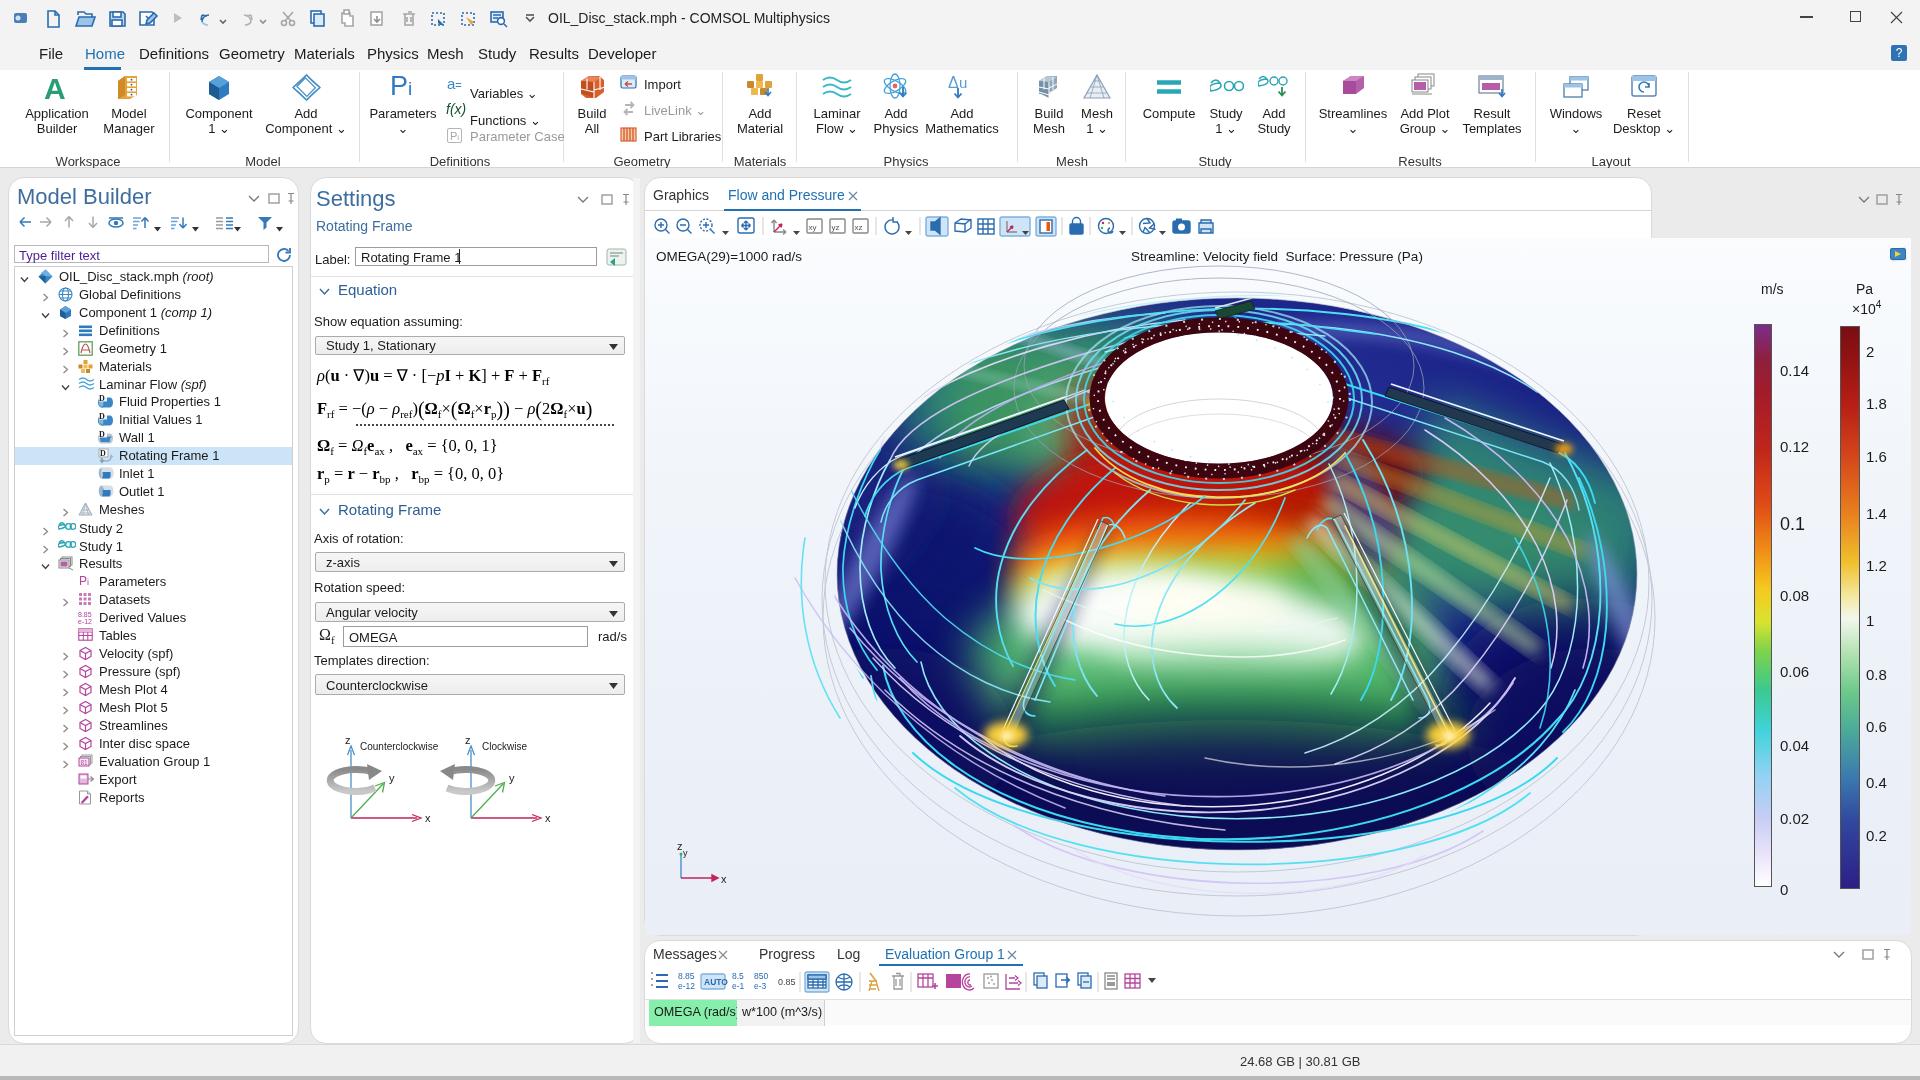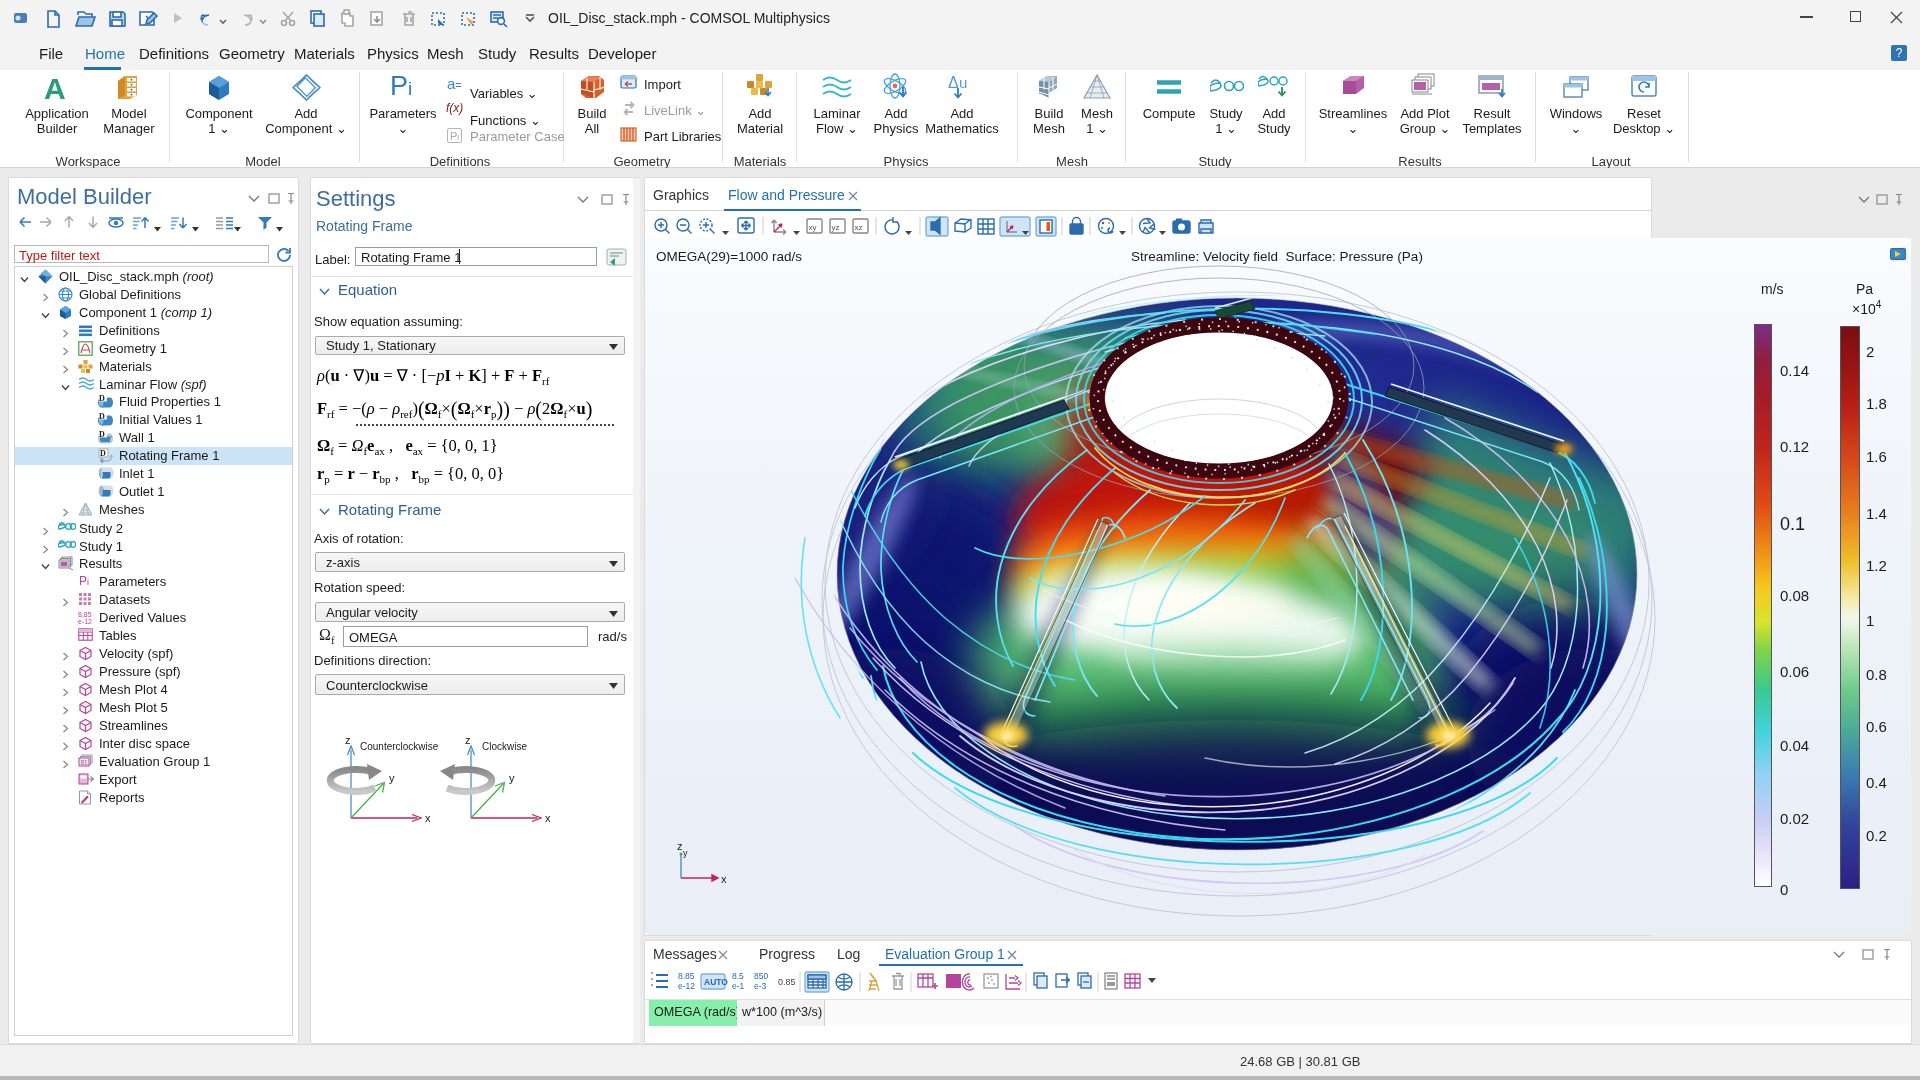--- a/index.html
+++ b/index.html
@@ -7,21 +7,21 @@
   body { font-family:"Liberation Sans", sans-serif; font-size:13px; color:#1b1b1b; background:#e9e9e9; position:relative; }
   .abs { position:absolute; }
   
   #titlebar { left:0; top:0; width:1920px; height:36px; background:#f3f3f3; }
   #menubar  { left:0; top:36px; width:1920px; height:34px; background:#f3f3f3; }
   #ribbon   { left:0; top:70px; width:1920px; height:98px; background:#ffffff; border-bottom:1px solid #d5d5d5; }
   #workarea { left:0; top:168px; width:1920px; height:876px; background:#ebebeb; }
   #statusbar{ left:0; top:1044px; width:1920px; height:32px; background:#f1f1f1; border-top:1px solid #d9d9d9; }
   #bottomedge{ left:0; top:1076px; width:1920px; height:4px; background:#b9b9b9; }
   .menu-item { position:absolute; top:9px; font-size:15px; color:#1b1b1b; }
-  .panel { position:absolute; background:#fff; border:1px solid #dadada; border-radius:1px; }
+  .panel { position:absolute; background:#fff; border:1px solid #dadada; border-radius:16px; }
   .ptitle { color:#3d6e9e; font-size:22px; }
   .gray-sep { position:absolute; top:2px; width:1px; height:90px; background:#e0e0e0; }
   .rlabel { position:absolute; top:84px; font-size:13px; color:#333; text-align:center; transform:translateX(-50%); }
   .rtext { position:absolute; font-size:13px; color:#1b1b1b; text-align:center; transform:translateX(-50%); line-height:15px; }
   .rtext { top:36px !important; }
   .trow { position:absolute; left:0; width:100%; height:18px; font-size:13px; }
   .dropdown { background:linear-gradient(#f6f6f6,#ededed); border:1px solid #ababab; border-radius:2px; font-size:13px; }
   .eq { font-family:"Liberation Serif", serif; font-size:16.5px; color:#000; }
   .eq sub { font-size:11px; }
   .bp { font-size:20px; vertical-align:-2px; }
@@ -296,21 +296,21 @@
     </svg>
   <svg class="abs" style="left:1630px;top:4px;" width="28" height="26" viewBox="0 0 28 26">
       <rect x="2" y="2" width="24" height="20" rx="2" fill="#fff" stroke="#5b87b5" stroke-width="1.5"></rect>
       <rect x="2" y="2" width="24" height="5" fill="#9dc3e6"></rect>
       <path d="M14 18 a5 5 0 1 1 5 -5 m0 -4 v4 h-4" fill="none" stroke="#2e7bbf" stroke-width="1.6"></path>
     </svg>
 
   
   <div class="abs" style="left:447px;top:5px;color:#3a87c8;font-size:15px;">a<span style="font-size:11px;">=</span></div>
   <div class="abs" style="left:470px;top:16px;text-align:center;">Variables ⌄</div>
-  <div class="abs" style="left:446px;top:31px;color:#7f1d1d;font-size:12px;font-style:italic;">f(x)</div>
+  <div class="abs" style="left:446px;top:31px;color:#14532d;font-size:14px;font-style:italic;">f(x)</div>
   <div class="abs" style="left:470px;top:43px;">Functions ⌄</div>
   <div class="abs" style="left:447px;top:58px;width:15px;height:15px;border:1px solid #b5b5b5;color:#a8a8a8;font-size:11px;text-align:center;line-height:14px;border-radius:2px;">P<span style="font-size:8px;">i</span></div>
   <div class="abs" style="left:470px;top:59px;color:#9a9a9a;">Parameter Case</div>
   
   <svg class="abs" style="left:620px;top:5px;" width="17" height="15" viewBox="0 0 17 15">
       <rect x="1" y="1" width="15" height="12" rx="1.5" fill="#ddebf7" stroke="#2b6cb0" stroke-width="1.2"></rect>
       <rect x="1" y="1" width="15" height="3.5" fill="#9dc3e6"></rect>
       <path d="M12 9 h-7 m0 0 l3 -2.5 m-3 2.5 l3 2.5" stroke="#c0504d" stroke-width="1.4" fill="none"></path>
     </svg>
   <div class="abs" style="left:644px;top:7px;">Import</div>
@@ -938,21 +938,21 @@
     <span class="abs" style="left:10px;top:2px;">Angular velocity</span>
     <svg class="abs" style="right:6px;top:8px;" width="9" height="6" viewBox="0 0 9 6">
         <path d="M0 0 L9 0 L4.5 6 Z" fill="#333"></path>
       </svg>
   </div>
   <div class="abs" style="left:8px;top:448px;font-family:'Liberation Serif',serif;font-size:16px;">Ω<sub style="font-size:11px;">f</sub></div>
   <div class="abs" style="left:32px;top:448px;width:245px;height:21px;border:1px solid #9c9c9c;background:#fff;">
     <span class="abs" style="left:5px;top:3px;">OMEGA</span>
   </div>
   <div class="abs" style="left:287px;top:451px;">rad/s</div>
-  <div class="abs" style="left:3px;top:475px;">Definitions direction:</div>
+  <div class="abs" style="left:3px;top:475px;">Templates direction:</div>
   <div class="dropdown abs" style="left:4px;top:496px;width:310px;height:21px;">
     <span class="abs" style="left:10px;top:3px;">Counterclockwise</span>
     <svg class="abs" style="right:6px;top:8px;" width="9" height="6" viewBox="0 0 9 6">
         <path d="M0 0 L9 0 L4.5 6 Z" fill="#333"></path>
       </svg>
   </div>
 
   <svg class="abs" style="left:0px;top:540px;" width="330" height="120" viewBox="0 0 330 120">
     <defs>
       <linearGradient id="swg" x1="0" y1="0" x2="0" y2="1">
@@ -1021,21 +1021,21 @@
       <g stroke="#3579b8">
           <path d="M209 4 h7 M209 7.5 h7 M209 11 h7 M209 14.5 h7"></path>
         </g>
       <path d="M217 13 l3.5 4.5 3.5 -4.5" fill="#333" stroke="none"></path>
       <path d="M241 3 h14 l-5.5 5.5 v5 l-3 2.5 v-7.5 z" fill="#3579b8" stroke="none"></path>
       <path d="M259 13 l3.5 4.5 3.5 -4.5" fill="#333" stroke="none"></path>
     </g>
   </svg>
 
   <div class="abs" style="left:5px;top:67px;width:255px;height:18px;border:1px solid #b8b8b8;background:#fff;">
-    <span class="abs" style="left:4px;top:2px;color:#b91c1c;">Type filter text</span>
+    <span class="abs" style="left:4px;top:2px;color:#4c1d95;">Type filter text</span>
   </div>
   <svg class="abs" style="left:266px;top:68px;" width="17" height="17" viewBox="0 0 17 17">
       <path d="M13.5 5 a6 6 0 1 0 1.5 4" fill="none" stroke="#3579b8" stroke-width="1.8"></path>
       <path d="M15 2 v4.5 h-4.5" fill="none" stroke="#3579b8" stroke-width="1.8"></path>
     </svg>
 
   <div class="abs" style="left:5px;top:88px;width:279px;height:770px;border:1px solid #cfcfcf;background:#fff;overflow:hidden;" id="treebox">
 <div class="trow" style="top:1px;">
         <span class="abs" style="left:5px;top:4px;"><svg width="9" height="9" viewBox="0 0 9 9">
             <path d="M1 2.5 L4.5 6.5 L8 2.5" fill="none" stroke="#444" stroke-width="1.4"></path>

